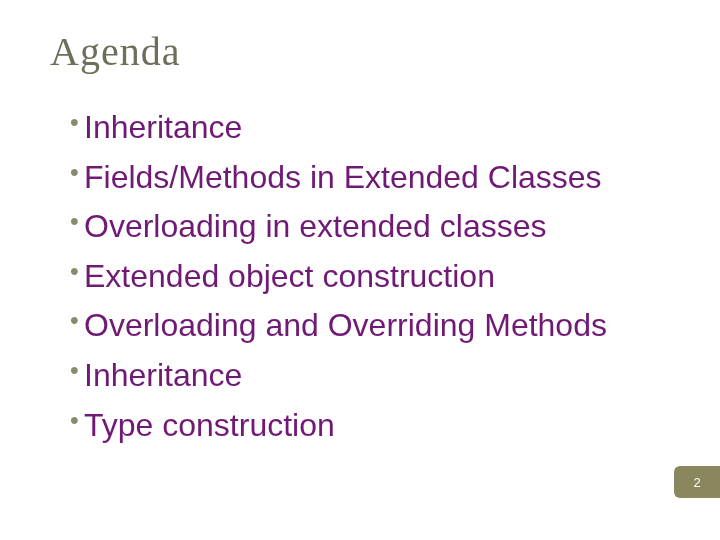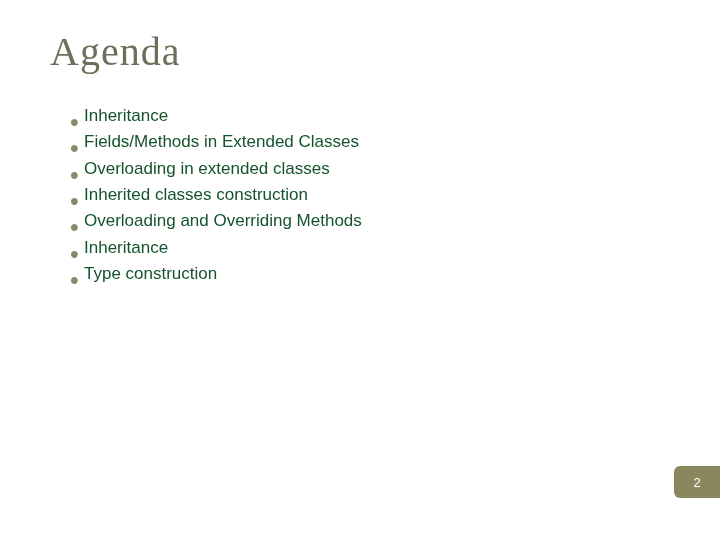--- a/index.html
+++ b/index.html
@@ -27,22 +27,22 @@
       font-weight: normal;
       color: #6e6e5a;
       letter-spacing: 1px;
       margin-bottom: 28px;
     }
     .bullet-list {
       list-style: none;
       padding-left: 24px;
     }
     .bullet-list li {
-      font-size: 17px;
-      color: #14532d;
+      font-size: 32px;
+      color: #701a75;
       line-height: 1.55;
       position: relative;
       padding-left: 10px;
     }
     .bullet-list li::before {
       content: "•";
       position: absolute;
       left: -4px;
       color: #8a8a6a;
       font-size: 25px;
@@ -67,21 +67,21 @@
   </style>
 </head>
 <body>
 
 <div class="slide">
   <h1 class="title">Agenda</h1>
   <ul class="bullet-list">
     <li>Inheritance</li>
     <li>Fields/Methods in Extended Classes</li>
     <li>Overloading in extended classes</li>
-    <li>Inherited classes construction</li>
+    <li>Extended object construction</li>
     <li>Overloading and Overriding Methods</li>
     <li>Inheritance</li>
     <li>Type construction</li>
   </ul>
   <div class="page-badge">
     <span class="page-number">2</span>
   </div>
 </div>
 
 </body></html>

